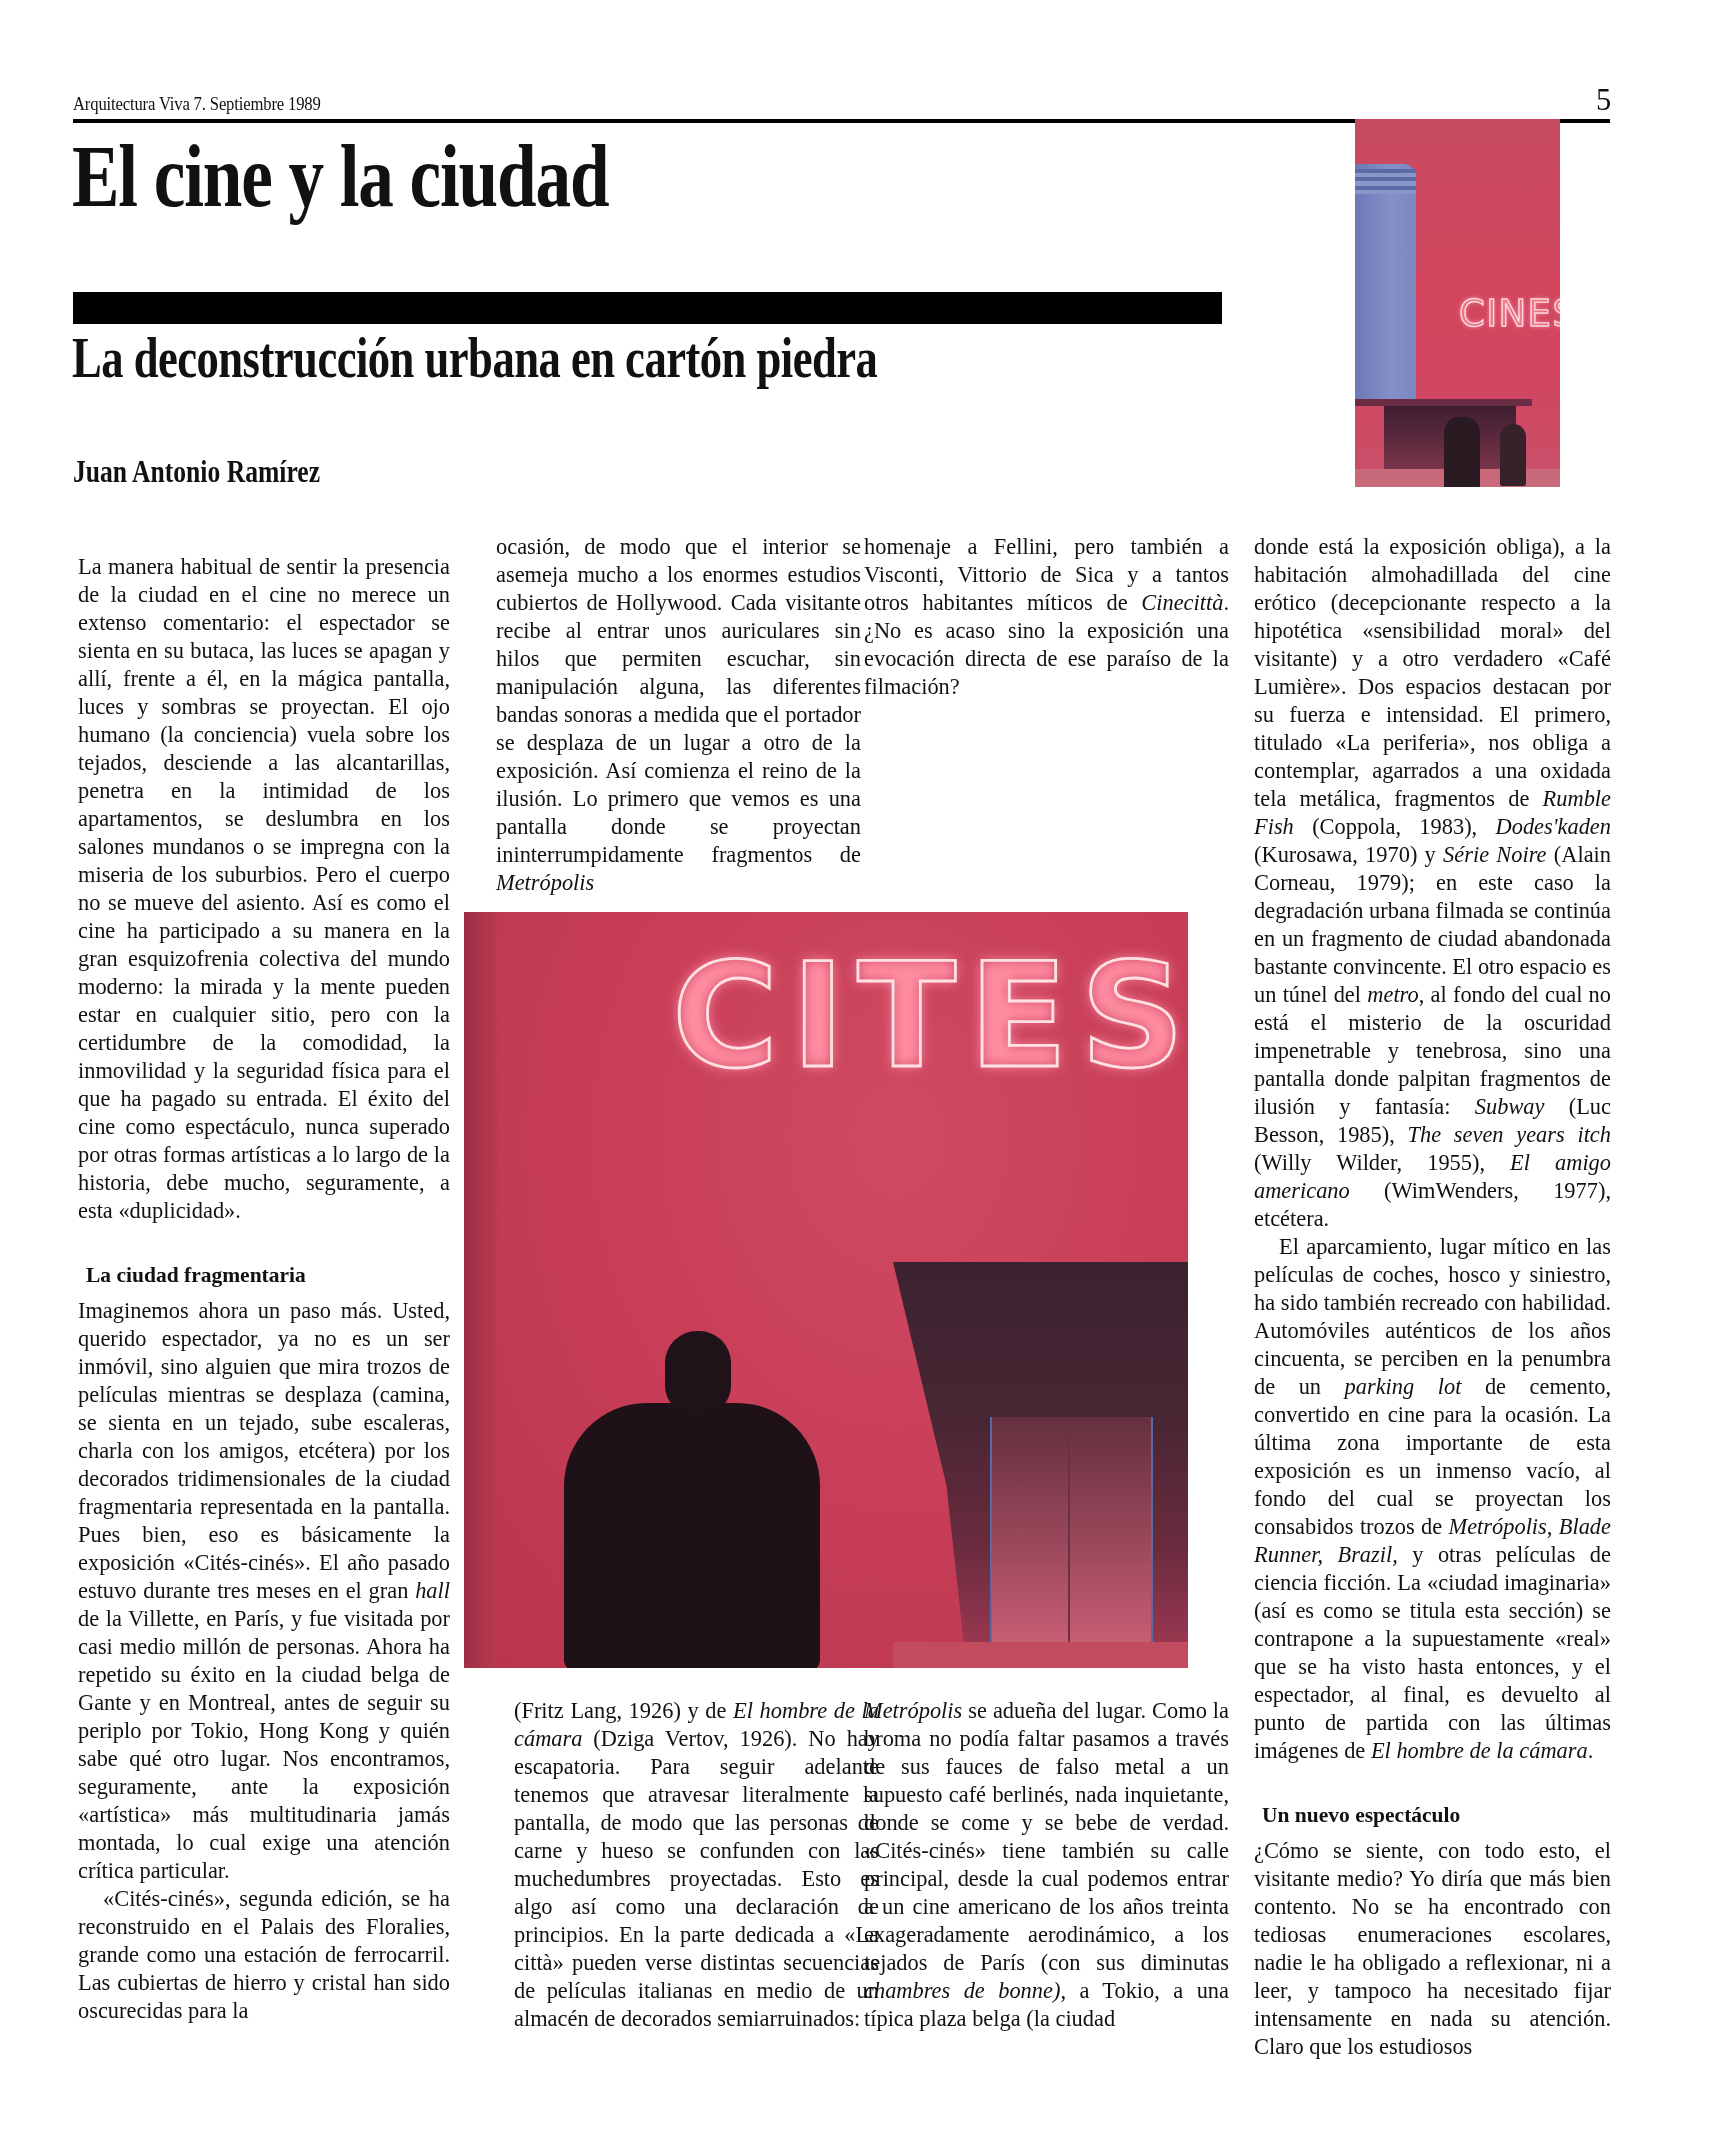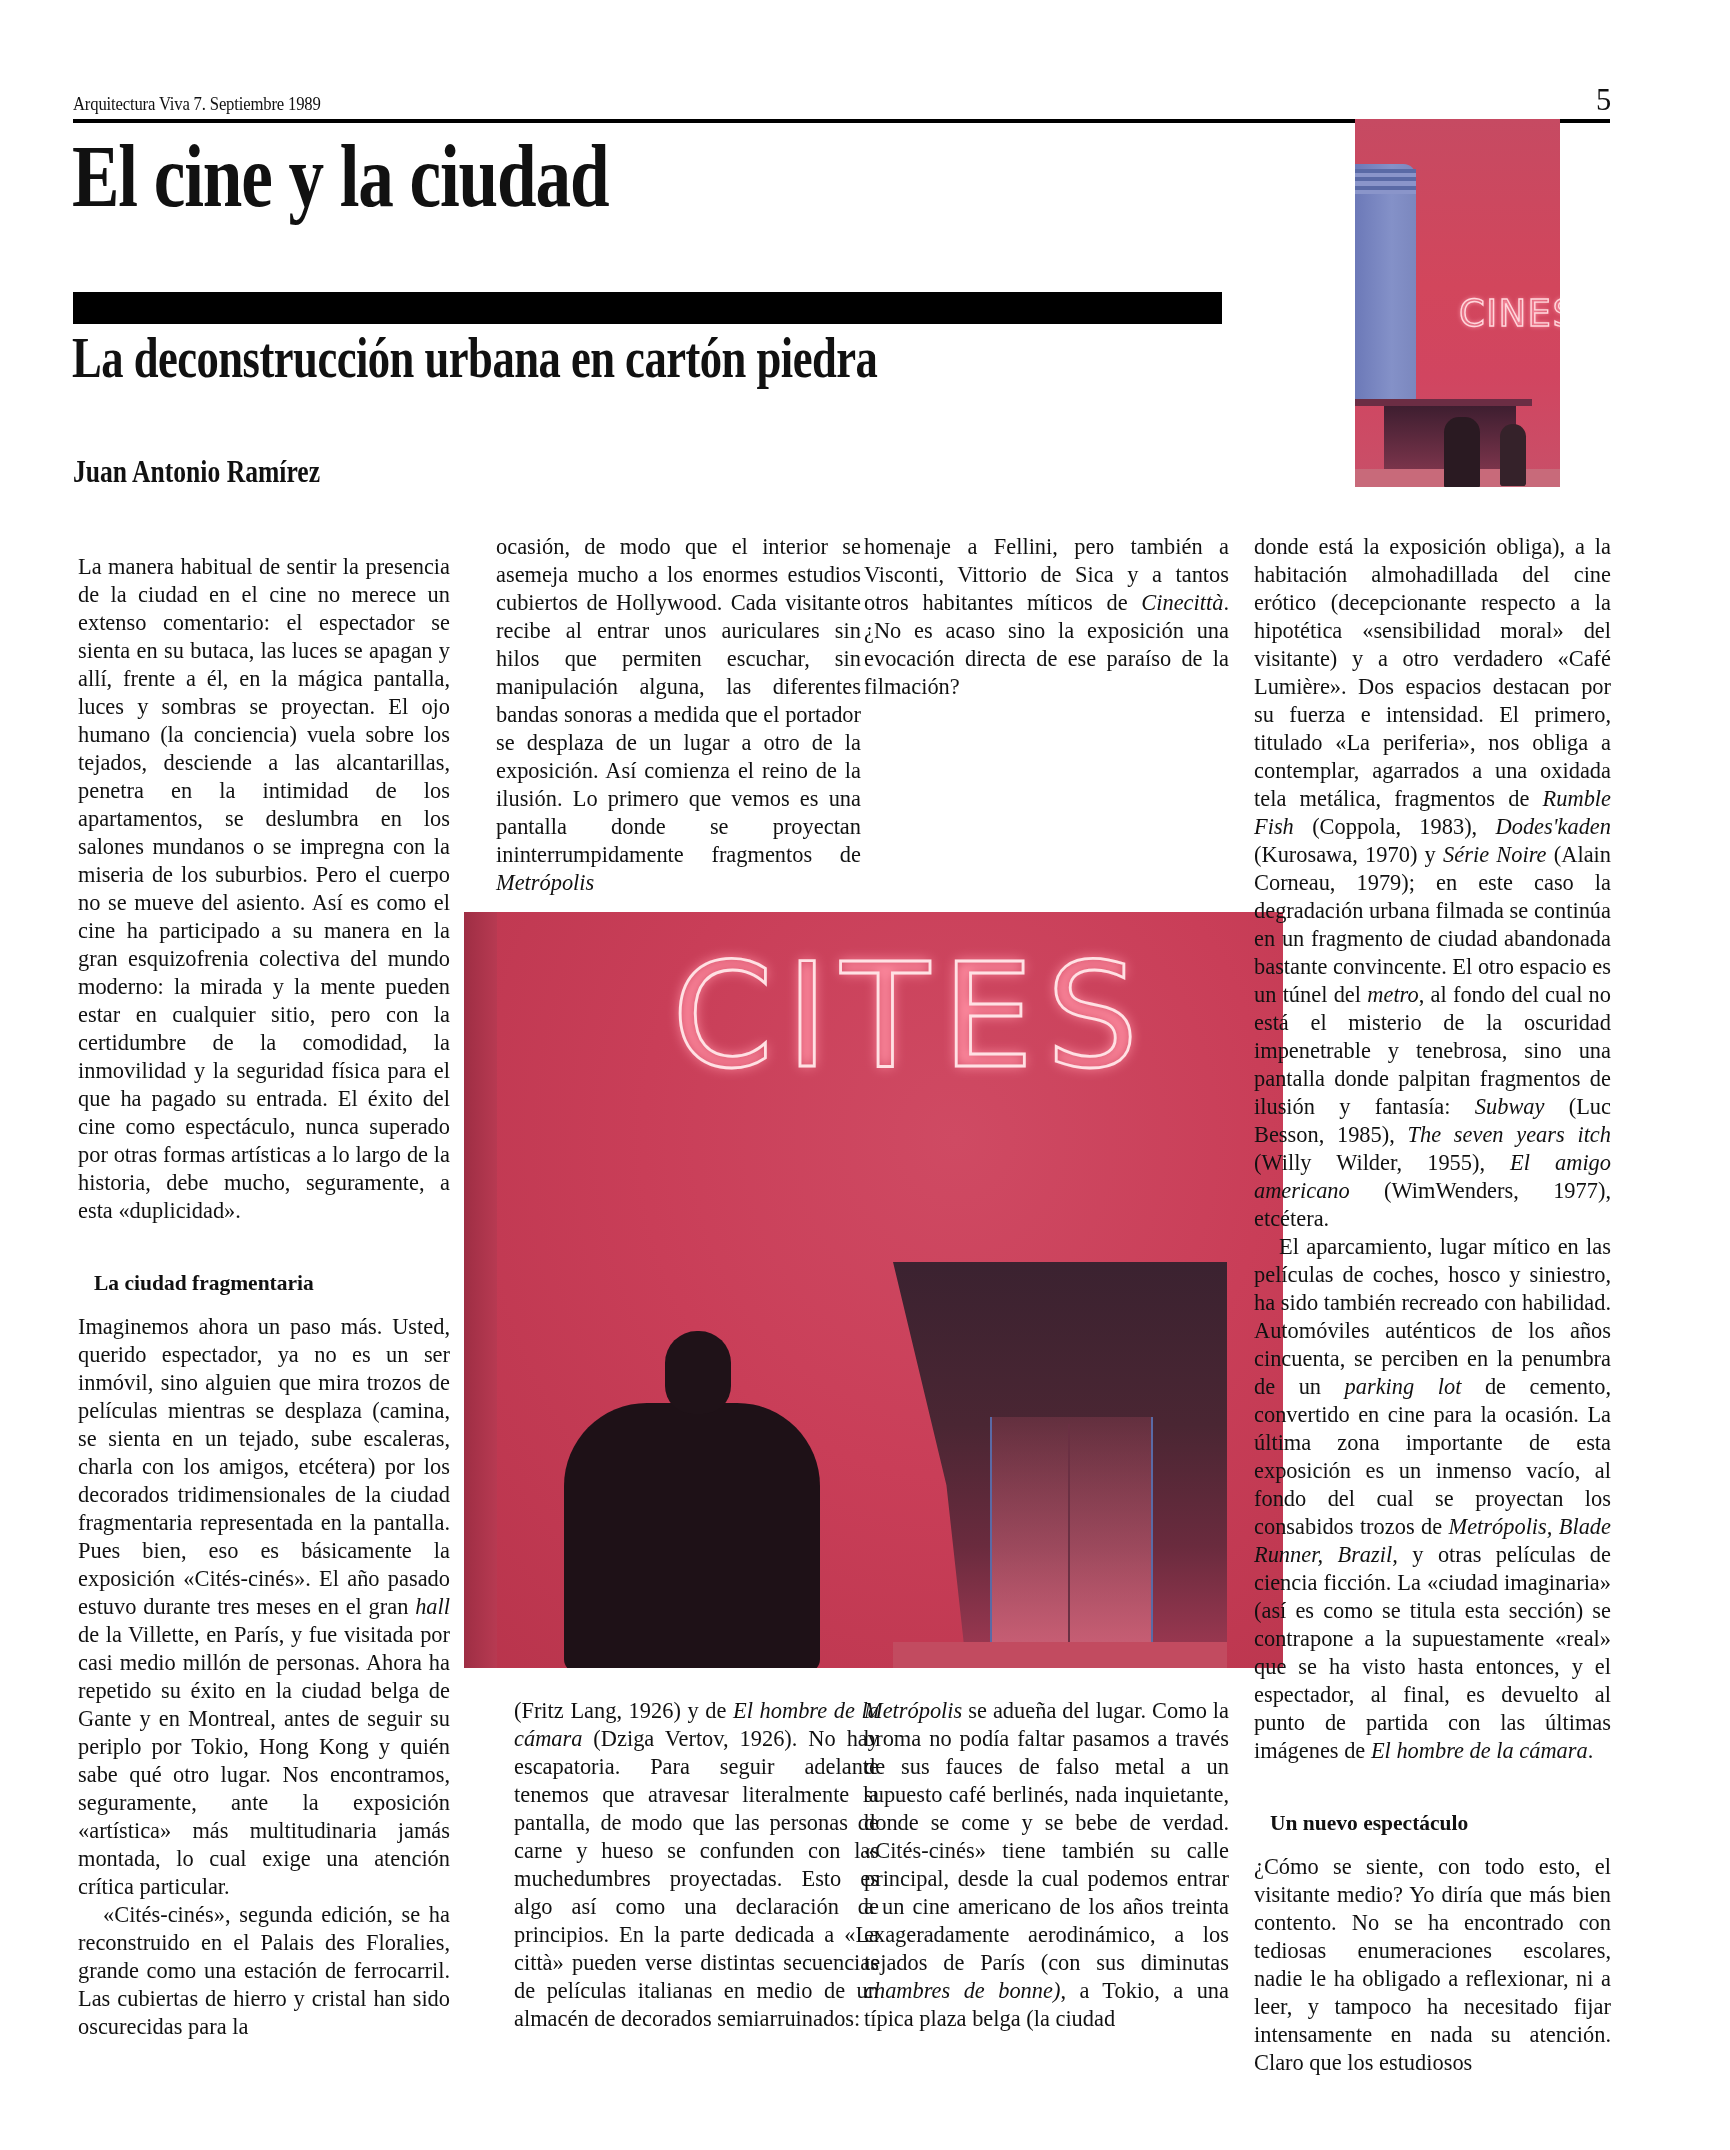--- a/index.html
+++ b/index.html
@@ -20,32 +20,32 @@
   .photo-small .canopy { position:absolute; left:0; top:280px; width:177px; height:7px; background:#6b2d44; }
   .photo-small .entry { position:absolute; left:29px; top:287px; width:132px; height:80px; background: linear-gradient(180deg,#3e1e30,#8a3a52); }
   .photo-small .sign { position:absolute; left:104px; top:173px; font-family: "DejaVu Sans", sans-serif; font-size: 37px; color: transparent; -webkit-text-stroke: 1.4px #ffd7dc; text-shadow: 0 0 5.5px #ff9fb0; letter-spacing: 1.4px; }
   .photo-small .person1 { position:absolute; left:89px; top:298px; width:36px; height:71px; background:#2a1a22; border-radius: 15.2px 15.2px 2.8px 2.8px; }
   .photo-small .person2 { position:absolute; left:145px; top:305px; width:26px; height:62px; background:#35222a; border-radius: 12.5px 12.5px 2.8px 2.8px; }
   .photo-small .floor { position:absolute; left:0; top:350px; width:251px; height:18.7px; background: #c86a7a; }
 
   .col { font-size: 22.4px; line-height: 28px; text-align: justify; hyphens: manual; }
   .col p { margin: 0; }
   .col p.indent { text-indent: 25px; }
-  .col h3 { margin: 16px; font-size: 21.5px; font-weight: bold; line-height: 28px; }
+  .col h3 { margin: 8px; font-size: 21.5px; font-weight: bold; line-height: 28px; }
   .col .gap { height: 28px; }
   .c1 { left: 78px; top: 553px; width: 372px; }
   .c2 { left: 496px; top: 533px; width: 365px; }
   .c3 { left: 864px; top: 533px; width: 365px; }
   .c4 { left: 1254px; top: 533px; width: 357px; }
   .c2b { left: 471px; top: 1697px; width: 365px; margin-left: 43px; }
   .c3b { left: 864px; top: 1697px; width: 365px; }
   .c4 p.last { text-align: justify; }
 
-  .photo-main { left: 464px; top: 912px; width: 819px; height: 756px; overflow: hidden;
-     background: radial-gradient(ellipse at 60% 30%, #cf4a63 0%, #c93e58 45%, #b8344c 100%); }
+  .photo-main { left: 464px; top: 912px; width: 724px; height: 756px; overflow: hidden;
+     background: radial-gradient(ellipse at 60% 30%, #cf4a63 0%, #c93e58 45%, #b8344c 100%); font-weight: bold; }
   .photo-main .leftband { position:absolute; left:0; top:0; width:33px; height:100%; background: linear-gradient(90deg,#9e2e44,#b73a52); }
   .photo-main .sign { position:absolute; left:208px; top:19.4px; font-family: "DejaVu Sans", sans-serif; font-size: 145px; letter-spacing: 12.5px; color: transparent; -webkit-text-stroke: 2.8px #ffe1e4; text-shadow: 0 0 12.5px #ff8ea2; }
   .photo-main .awning { position:absolute; left:429px; top:350px; width:334px; height:406px; background: linear-gradient(180deg,#3b2230 0%, #4a2633 40%, #6a2b3e 70%, #a33a54 100%); clip-path: polygon(0 0,100% 0,100% 100%,22% 100%,16% 55%); }
   .photo-main .door { position:absolute; left:526px; top:505px; width:159px; height:228px; background: linear-gradient(180deg, rgba(160,70,90,0.3), rgba(230,120,140,0.6)); border-left: 2.1px solid #5a6aa6; border-right: 2.1px solid #5a6aa6; }
   .photo-main .door-split { position:absolute; left:604px; top:512px; width:2.1px; height:222px; background:#6a3043; }
   .photo-main .ledge { position:absolute; left:429px; top:730px; width:334px; height:25.6px; background:#c24b60; }
   .photo-main .head { position:absolute; left:201px; top:419px; width:66px; height:83px; background:#1f1218; border-radius: 32px 32px 28px 28px; }
   .photo-main .body { position:absolute; left:100px; top:491px; width:256px; height:270px; background:#1e1117; border-radius: 83px 83px 14px 14px; }
 </style>
 </head>

